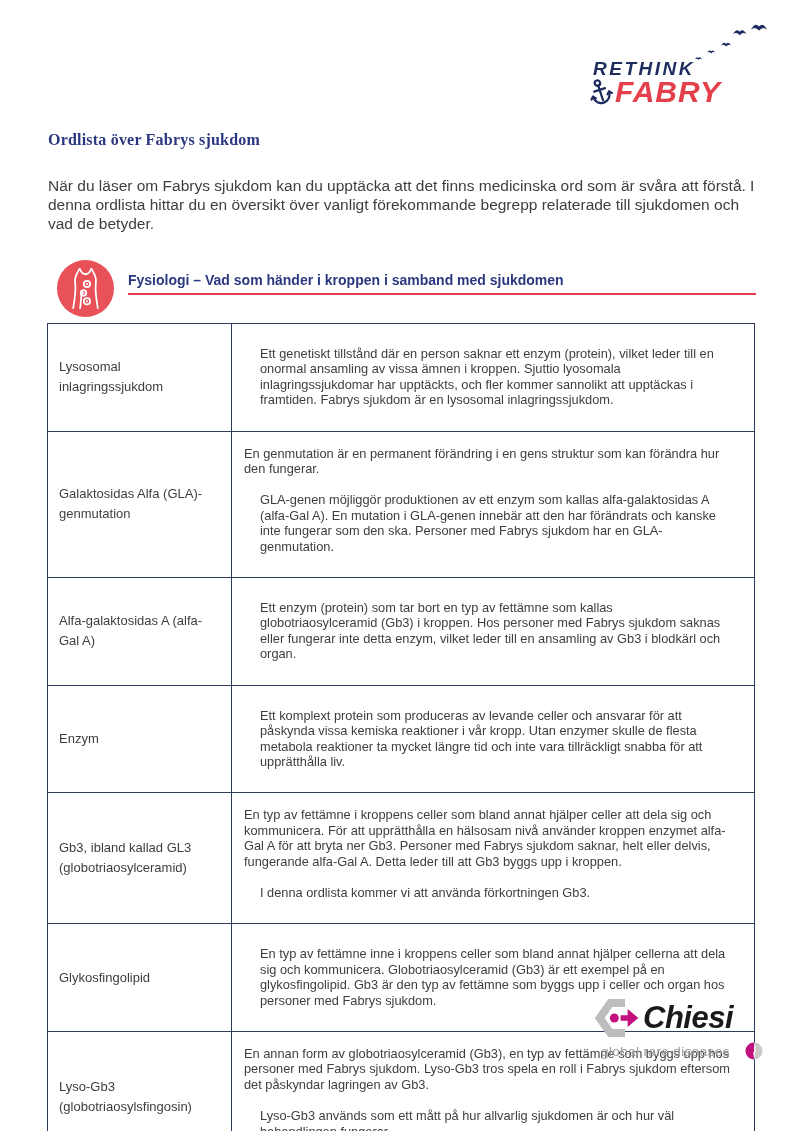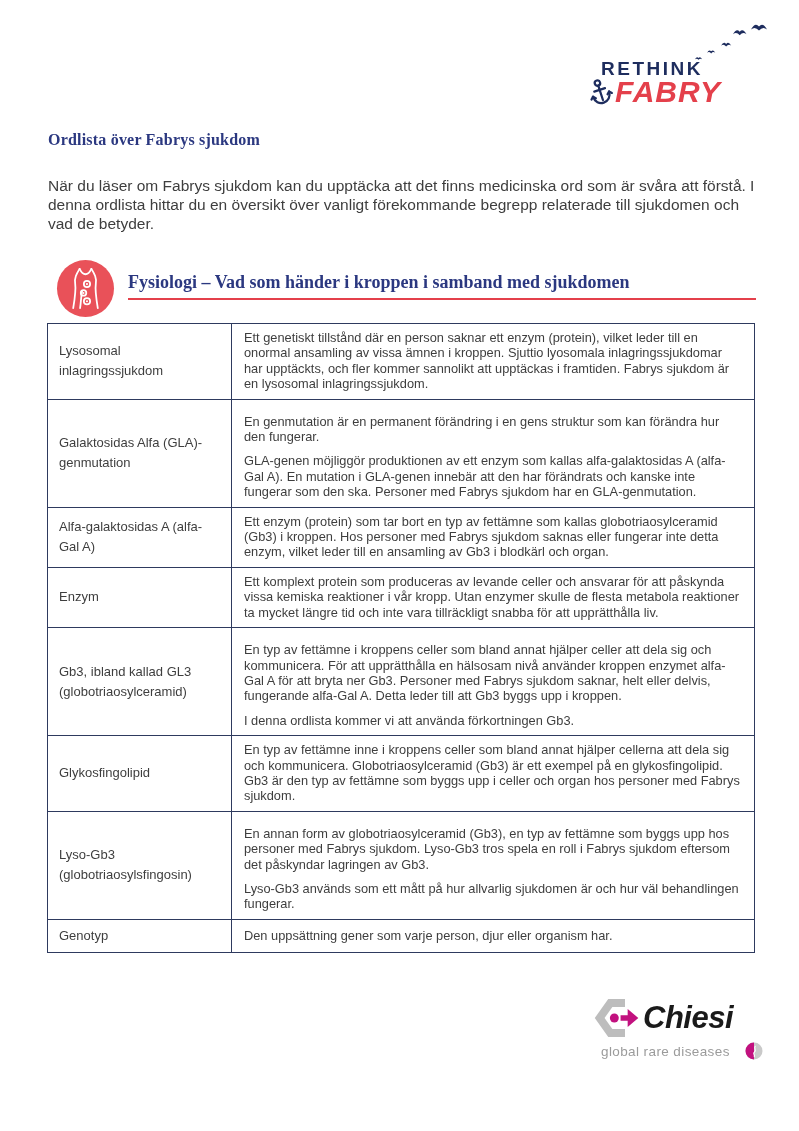--- a/index.html
+++ b/index.html
@@ -6,22 +6,22 @@
   .page {
     position:relative; width:799px; height:1131px; margin:0 auto;
     background:#ffffff; overflow:hidden;
     font-family:"Liberation Sans", sans-serif; color:var(--text,#3e3e3e);
   }
 
   
   .rethink-logo { position:absolute; top:20px; right:28px; width:200px; height:88px; }
   .birds { position:absolute; top:2px; right:0; width:78px; height:46px; }
   .rethink-text {
-    position:absolute; top:38px; left:30px;
-    font-weight:600; font-size:19px; letter-spacing:2.5px;
+    position:absolute; top:38px; left:22px;
+    font-style:italic; font-weight:600; font-size:19px; letter-spacing:2.5px;
     color:var(--navy,#1e2d5e); white-space:nowrap;
   }
   .fabry-row { position:absolute; top:55px; left:16px; display:flex; align-items:center; }
   .anchor-svg { width:27px; height:31px; transform:rotate(-18deg); margin-right:1px; }
   .fabry-text {
     font-style:italic; font-weight:800; font-size:30px; letter-spacing:1px;
     color:var(--logo-red,#e4404b); white-space:nowrap;
   }
 
   
@@ -34,38 +34,38 @@
     position:absolute; top:176px; left:48px; width:708px; margin:0;
     font-size:15.5px; line-height:19px; color:var(--text,#3e3e3e);
   }
 
   
   .section-header { position:absolute; top:259px; left:48px; width:708px; display:flex; }
   .section-icon { width:59px; height:59px; margin-left:8px; flex:0 0 auto; }
   .section-icon svg { width:100%; height:100%; display:block; }
   .section-title-block { flex:1; margin-left:13px; padding-top:13px; }
   .section-title {
-    margin:0; font-family:Liberation Serif, serif; font-weight:600; font-size:18px;
+    margin:0; font-family:Liberation Sans, sans-serif; font-weight:600; font-size:14px;
     color:var(--heading-blue,#2b3880);
   }
   .section-rule { margin-top:5px; height:2px; background:var(--accent-red,#e4404b); }
 
   
   .glossary {
     position:absolute; top:323px; left:47px; width:708px;
     border-collapse:collapse; table-layout:fixed;
   }
   .glossary td { border:1px solid var(--border-navy,#2e3a5e); }
   .term {
     width:162px; padding:6px 10px 6px 11px; vertical-align:middle;
     font-size:13px; line-height:20px;
   }
   .def { padding:6px 12px 7px 12px; vertical-align:middle; font-size:12.8px; line-height:15.4px; }
   .def p { margin:8px 0 9px 0; }
-  .def p:last-child { margin:0; }
+  .def p:last-child { margin:16px; }
 
   
   .footer-left {
     position:absolute; top:1006px; left:48px;
     font-size:11.8px; line-height:16.5px; color:var(--text,#3e3e3e);
   }
   .footer-code { margin-top:17px; }
   .chiesi-logo { position:absolute; top:996px; right:26px; width:180px; }
   .chiesi-top { display:flex; align-items:center; }
   .chiesi-mark { width:48px; height:44px; flex:0 0 auto; }

